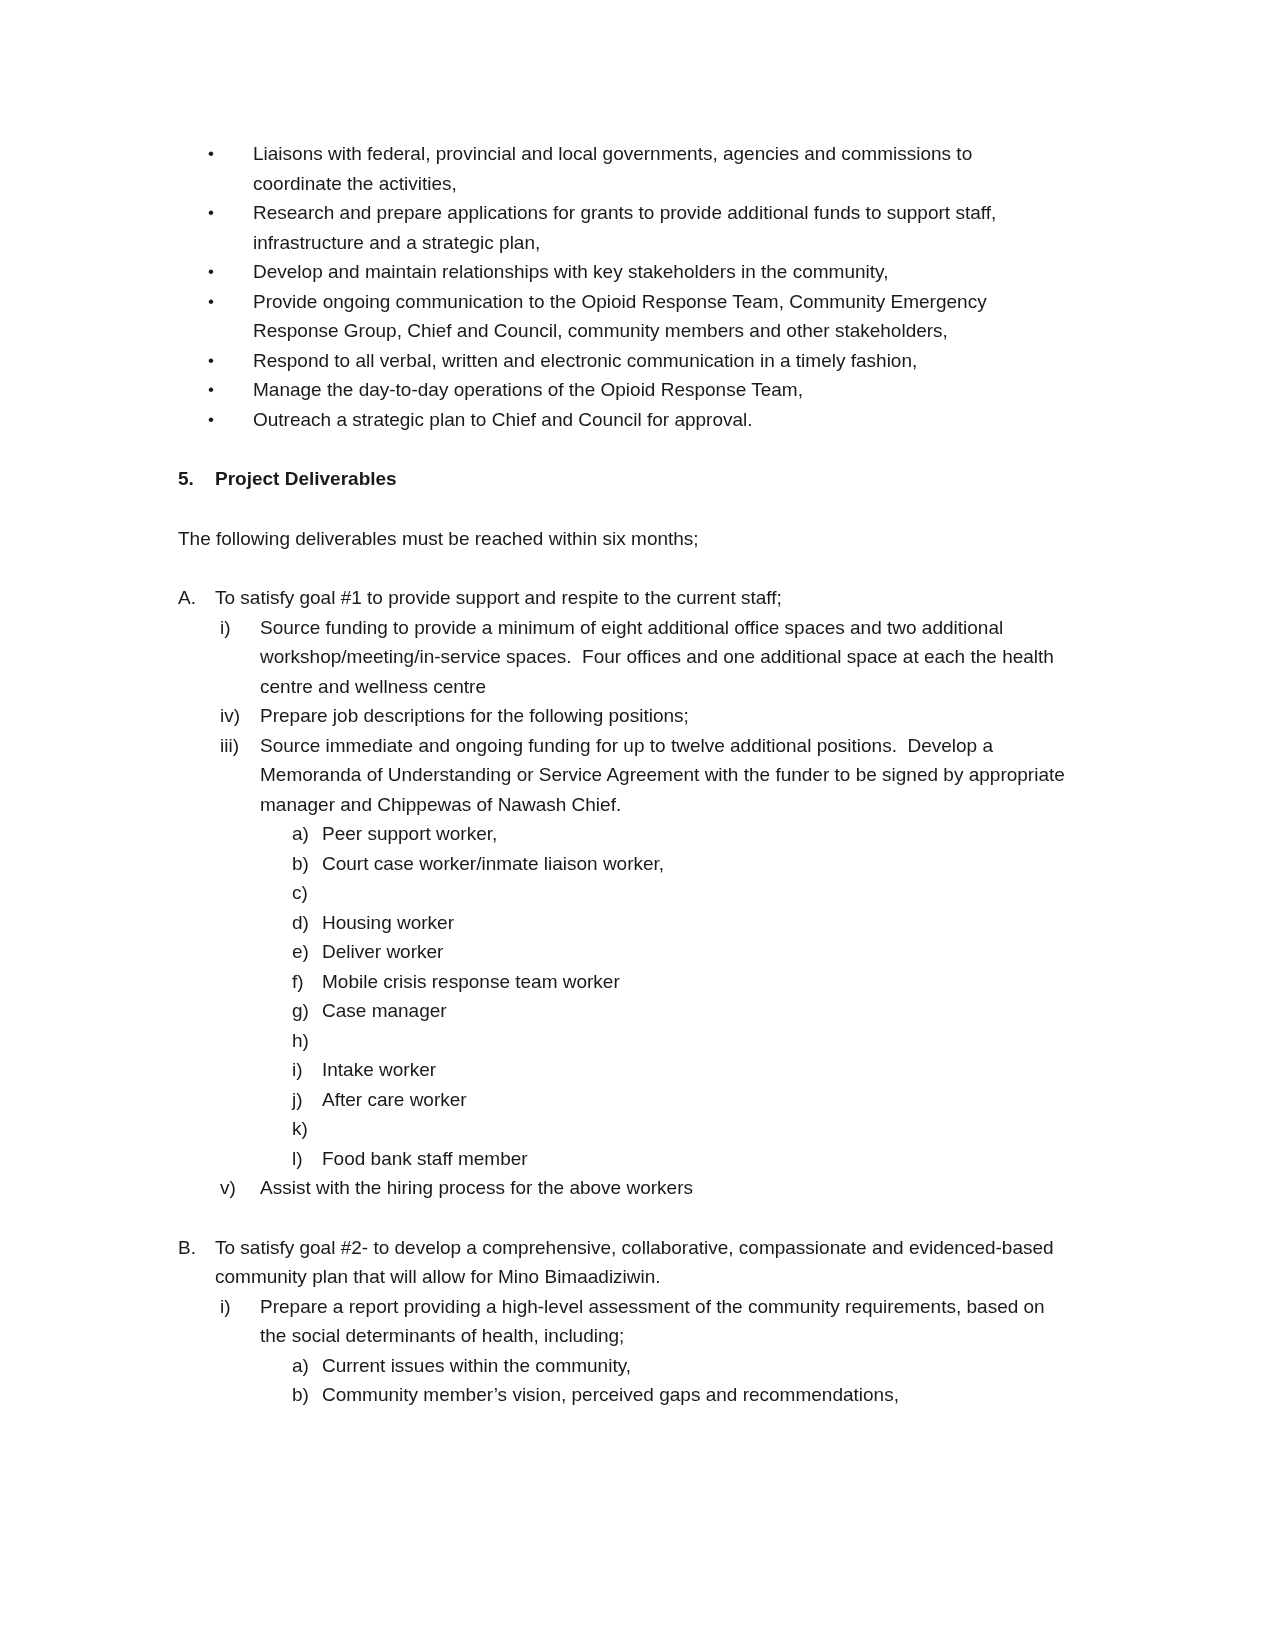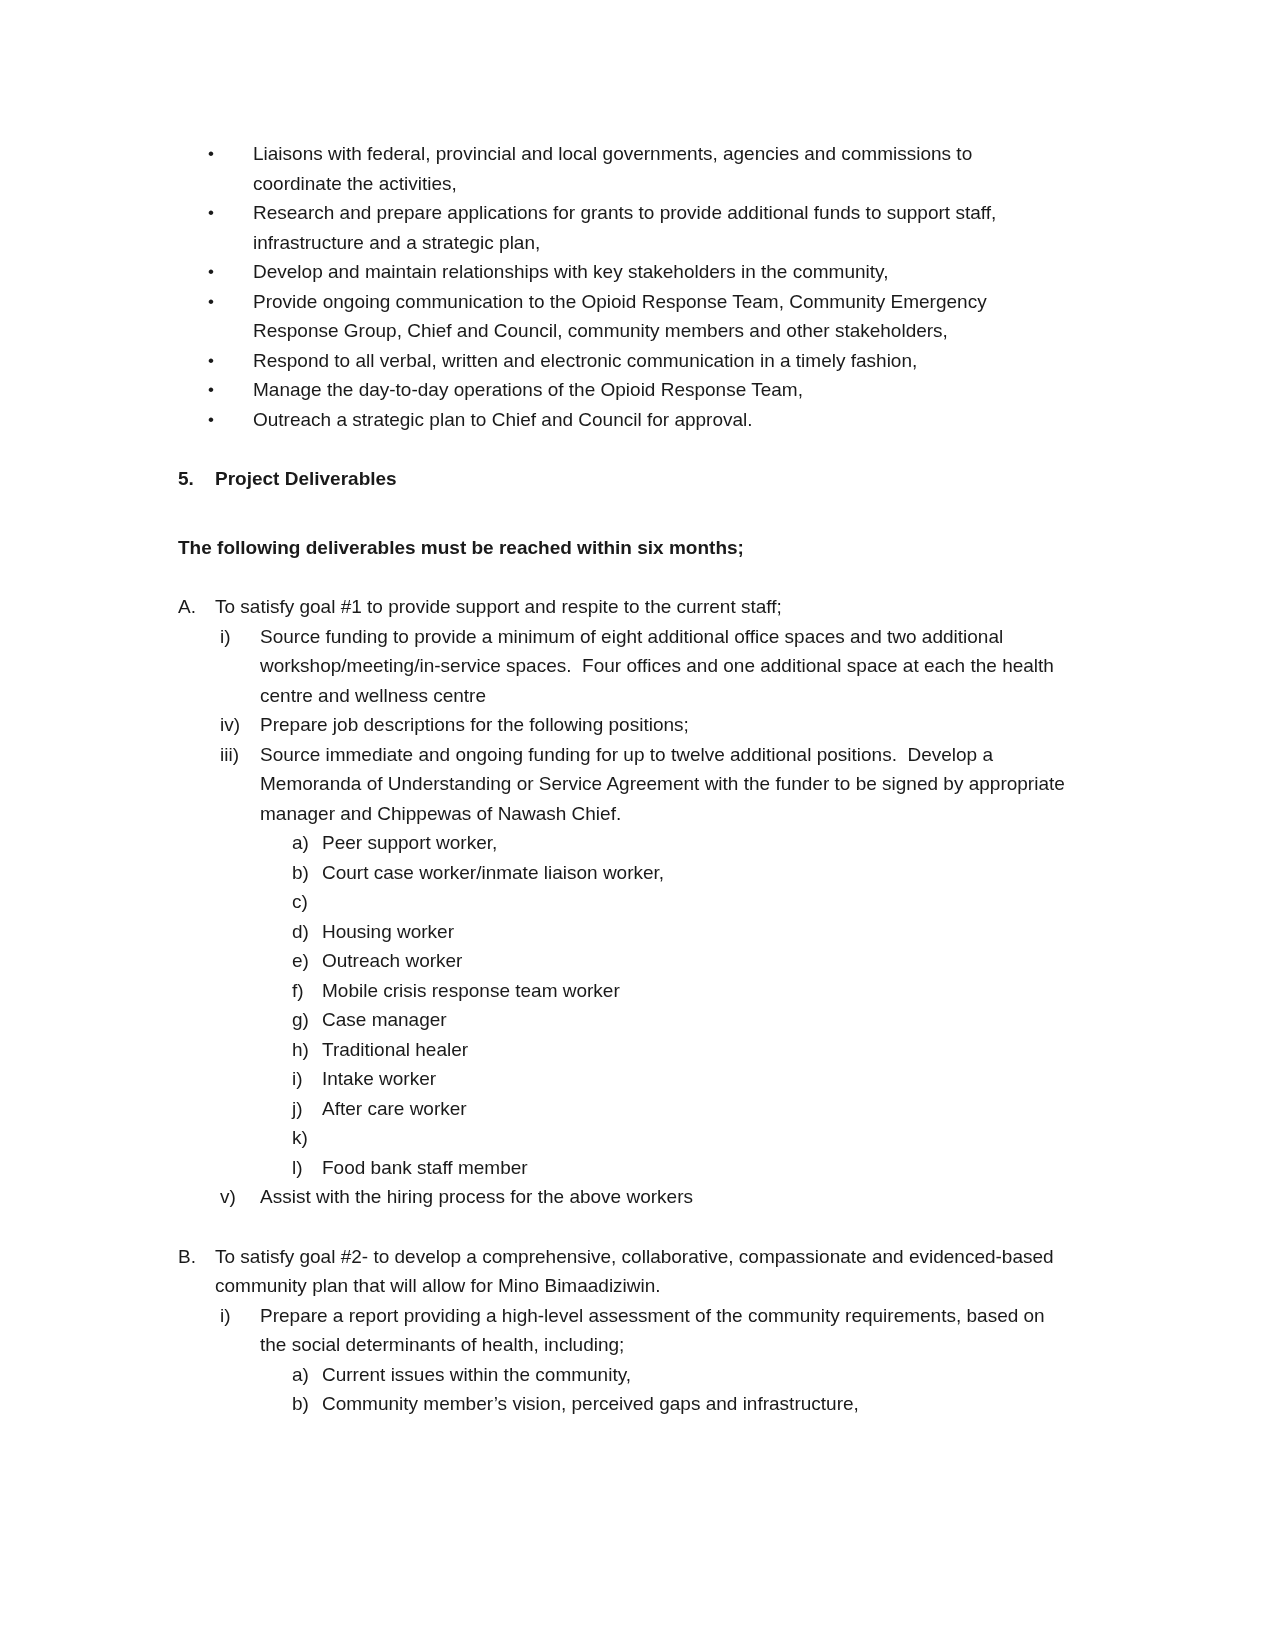--- a/index.html
+++ b/index.html
@@ -34,21 +34,21 @@
   }
   
   .bullet-row { padding-left: 30px; }
   .bullet-row .marker {
     flex: 0 0 45px;
     font-size: 17px;
   }
   
   .h-row { font-weight: bold; margin-top: 30px; }
   .h-row .marker { flex: 0 0 37px; }
-  .intro { margin-top: 39px; font-weight: bold; }
+  .intro { margin-top: 30px; }
   .goal { margin-top: 30px; }
   .goal-head .marker { flex: 0 0 37px; }
   
   .roman-row { padding-left: 42px; }
   .roman-row .marker { flex: 0 0 40px; }
   
   .letter-row { padding-left: 114px; }
   .letter-row .marker { flex: 0 0 30px; }
 </style>
 </head>
@@ -127,33 +127,32 @@
         </div>
         <div class="row letter-row">
           <span class="marker">c)</span>
         </div>
         <div class="row letter-row">
           <span class="marker">d)</span>
           <span class="text">Housing worker</span>
         </div>
         <div class="row letter-row">
           <span class="marker">e)</span>
-          <span class="text">Outreach worker</span>
+          <span class="text">Deliver worker</span>
         </div>
         <div class="row letter-row">
           <span class="marker">f)</span>
           <span class="text">Mobile crisis response team worker</span>
         </div>
         <div class="row letter-row">
           <span class="marker">g)</span>
           <span class="text">Case manager</span>
         </div>
         <div class="row letter-row">
           <span class="marker">h)</span>
-          <span class="text">Traditional healer</span>
         </div>
         <div class="row letter-row">
           <span class="marker">i)</span>
           <span class="text">Intake worker</span>
         </div>
         <div class="row letter-row">
           <span class="marker">j)</span>
           <span class="text">After care worker</span>
         </div>
         <div class="row letter-row">
@@ -182,19 +181,19 @@
         <span class="text">Prepare a report providing a high-level assessment of the community requirements, based on the social determinants of health, including;</span>
       </div>
 
       <div>
         <div class="row letter-row">
           <span class="marker">a)</span>
           <span class="text">Current issues within the community,</span>
         </div>
         <div class="row letter-row">
           <span class="marker">b)</span>
-          <span class="text">Community member’s vision, perceived gaps and infrastructure,</span>
+          <span class="text">Community member’s vision, perceived gaps and recommendations,</span>
         </div>
       </div>
     </div>
 
   </div>
 </div>
 
 </body></html>

